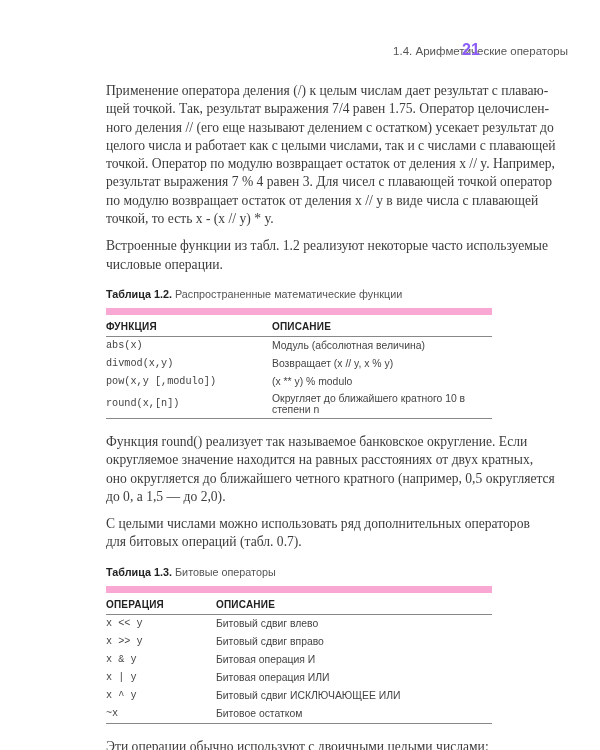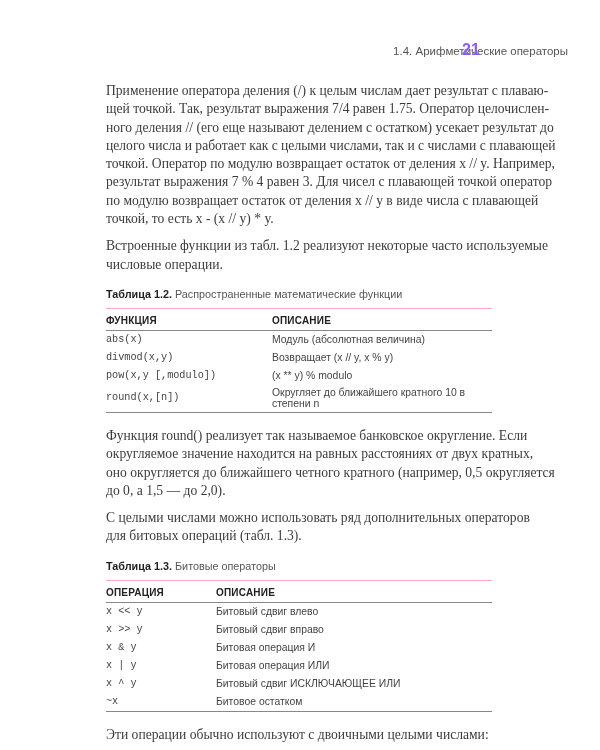--- a/index.html
+++ b/index.html
@@ -48,21 +48,21 @@
       color: #555;
       margin: 14px 0 8px 0;
     }
     .caption b { color: #222; }
     table.tbl {
       width: 386px;
       border-collapse: collapse;
       font-family: "Liberation Sans", "DejaVu Sans", sans-serif;
       font-size: 10.4px;
       color: #444;
-      border-top: 1px solid #f9a8d4;
+      border-top: 7px solid #f9a8d4;
       border-bottom: 1px solid #888;
     }
     table.tbl th {
       text-align: left;
       font-weight: bold;
       font-size: 10px;
       color: #222;
       padding: 6px 0 4px 0;
       border-bottom: 1px solid #888;
       letter-spacing: 0.2px;
@@ -128,21 +128,21 @@
 
   <div class="para" style="margin-top:14px">
     <span class="line">Функция round() реализует так называемое банковское округление. Если</span>
     <span class="line">округляемое значение находится на равных расстояниях от двух кратных,</span>
     <span class="line">оно округляется до ближайшего четного кратного (например, 0,5 округляется</span>
     <span class="line last">до 0, а 1,5 — до 2,0).</span>
   </div>
 
   <div class="para">
     <span class="line">С целыми числами можно использовать ряд дополнительных операторов</span>
-    <span class="line last">для битовых операций (табл. 1.3).</span>
+    <span class="line last">для битовых операций (табл. 0.7).</span>
   </div>
 
   <div class="caption">
     <b>Таблица 1.3.</b><span> Битовые операторы</span>
   </div>
   <table class="tbl">
     <thead>
       <tr>
         <th style="width:110px">ОПЕРАЦИЯ</th>
         <th>ОПИСАНИЕ</th>

